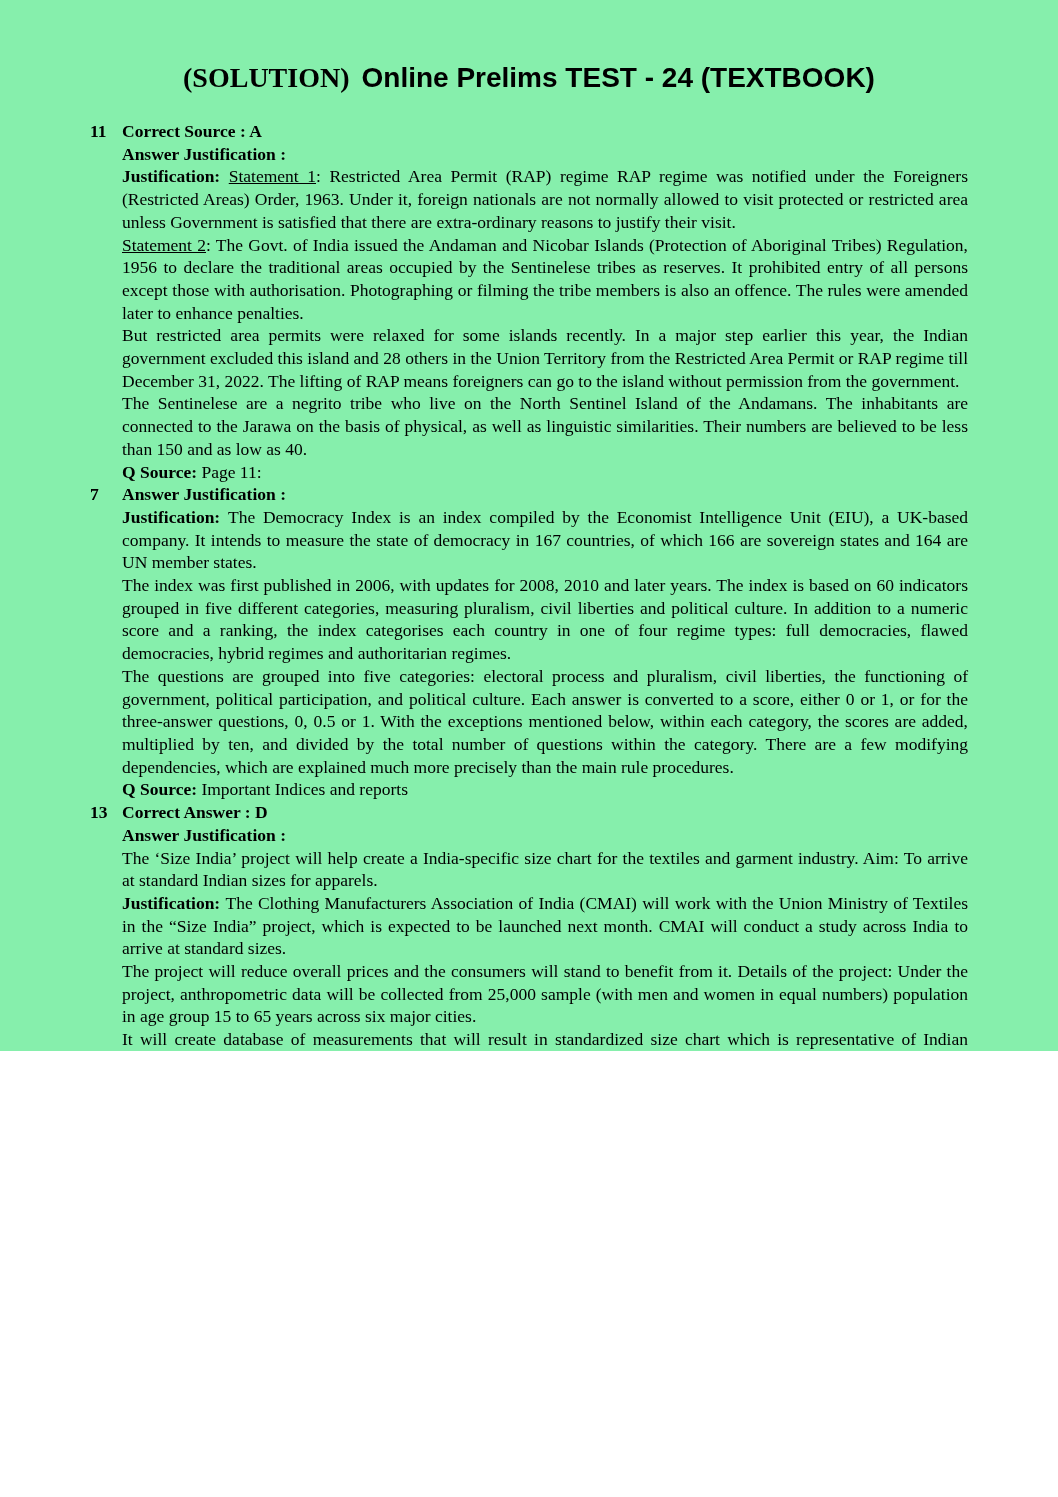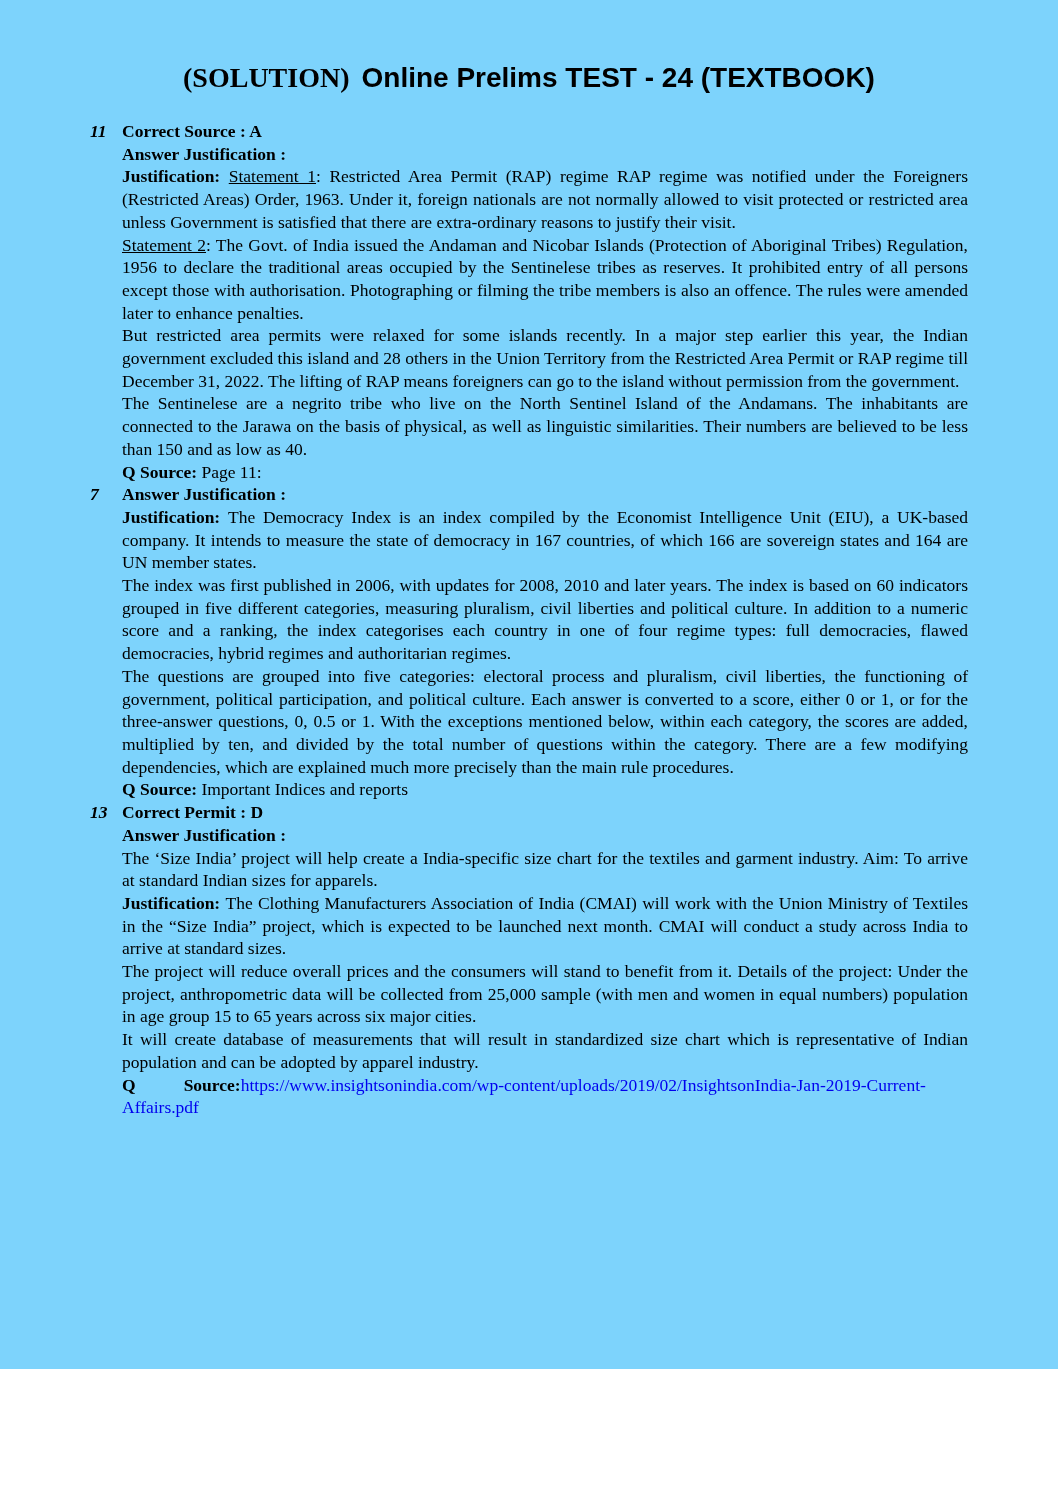--- a/index.html
+++ b/index.html
@@ -3,22 +3,22 @@
 <meta charset="utf-8">
 <style>
   html, body {
     margin: 0;
     padding: 0;
     background: #ffffff;
   }
   .page {
     position: relative;
     width: 1058px;
-    height: 1369px;
-    background: #7dd3fc;
+    height: 1051px;
+    background: #86efac;
     overflow: hidden;
     font-family: "Liberation Serif", "DejaVu Serif", serif;
     color: #000000;
   }
   .doc-title {
     padding-top: 60px;
     text-align: center;
     font-size: 28px;
     line-height: 36px;
     font-weight: bold;
@@ -38,21 +38,20 @@
   }
   .q-row {
     display: flex;
     align-items: flex-start;
   }
   .q-num {
     flex: 0 0 32px;
     font-weight: bold;
     font-size: 17.5px;
     line-height: 22.7px;
-    font-style: italic;
   }
   .q-content {
     flex: 1 1 auto;
     min-width: 0;
     font-size: 17.5px;
     line-height: 22.7px;
   }
   .q-head {
     font-weight: bold;
   }
@@ -96,21 +95,21 @@
           <div class="q-head">Answer Justification :</div>
           <p class="para"><span class="b">Justification: </span><span>The Democracy Index is an index compiled by the Economist Intelligence Unit (EIU), a UK-based company. It intends to measure the state of democracy in 167 countries, of which 166 are sovereign states and 164 are UN member states.</span></p>
           <p class="para"><span>The index was first published in 2006, with updates for 2008, 2010 and later years. The index is based on 60 indicators grouped in five different categories, measuring pluralism, civil liberties and political culture. In addition to a numeric score and a ranking, the index categorises each country in one of four regime types: full democracies, flawed democracies, hybrid regimes and authoritarian regimes.</span></p>
           <p class="para"><span>The questions are grouped into five categories: electoral process and pluralism, civil liberties, the functioning of government, political participation, and political culture. Each answer is converted to a score, either 0 or 1, or for the three-answer questions, 0, 0.5 or 1. With the exceptions mentioned below, within each category, the scores are added, multiplied by ten, and divided by the total number of questions within the category. There are a few modifying dependencies, which are explained much more precisely than the main rule procedures.</span></p>
           <p class="para"><span class="b">Q Source:</span><span> Important Indices and reports</span></p>
         </div>
       </div>
       <div class="q-row">
         <div class="q-num">13</div>
         <div class="q-content">
-          <div class="q-head">Correct Permit : D</div>
+          <div class="q-head">Correct Answer : D</div>
           <div class="q-head">Answer Justification :</div>
           <p class="para"><span>The ‘Size India’ project will help create a India-specific size chart for the textiles and garment industry. Aim: To arrive at standard Indian sizes for apparels.</span></p>
           <p class="para"><span class="b">Justification: </span><span>The Clothing Manufacturers Association of India (CMAI) will work with the Union Ministry of Textiles in the “Size India” project, which is expected to be launched next month. CMAI will conduct a study across India to arrive at standard sizes.</span></p>
           <p class="para"><span>The project will reduce overall prices and the consumers will stand to benefit from it. Details of the project: Under the project, anthropometric data will be collected from 25,000 sample (with men and women in equal numbers) population in age group 15 to 65 years across six major cities.</span></p>
           <p class="para"><span>It will create database of measurements that will result in standardized size chart which is representative of Indian population and can be adopted by apparel industry.</span></p>
           <p class="para"><span class="b">Q</span><span class="tab"></span><span class="b">Source:</span><a class="link" href="#">https://www.insightsonindia.com/wp-content/uploads/2019/02/InsightsonIndia-Jan-2019-Current-Affairs.pdf</a></p>
         </div>
       </div>
     </div>
 </div>

